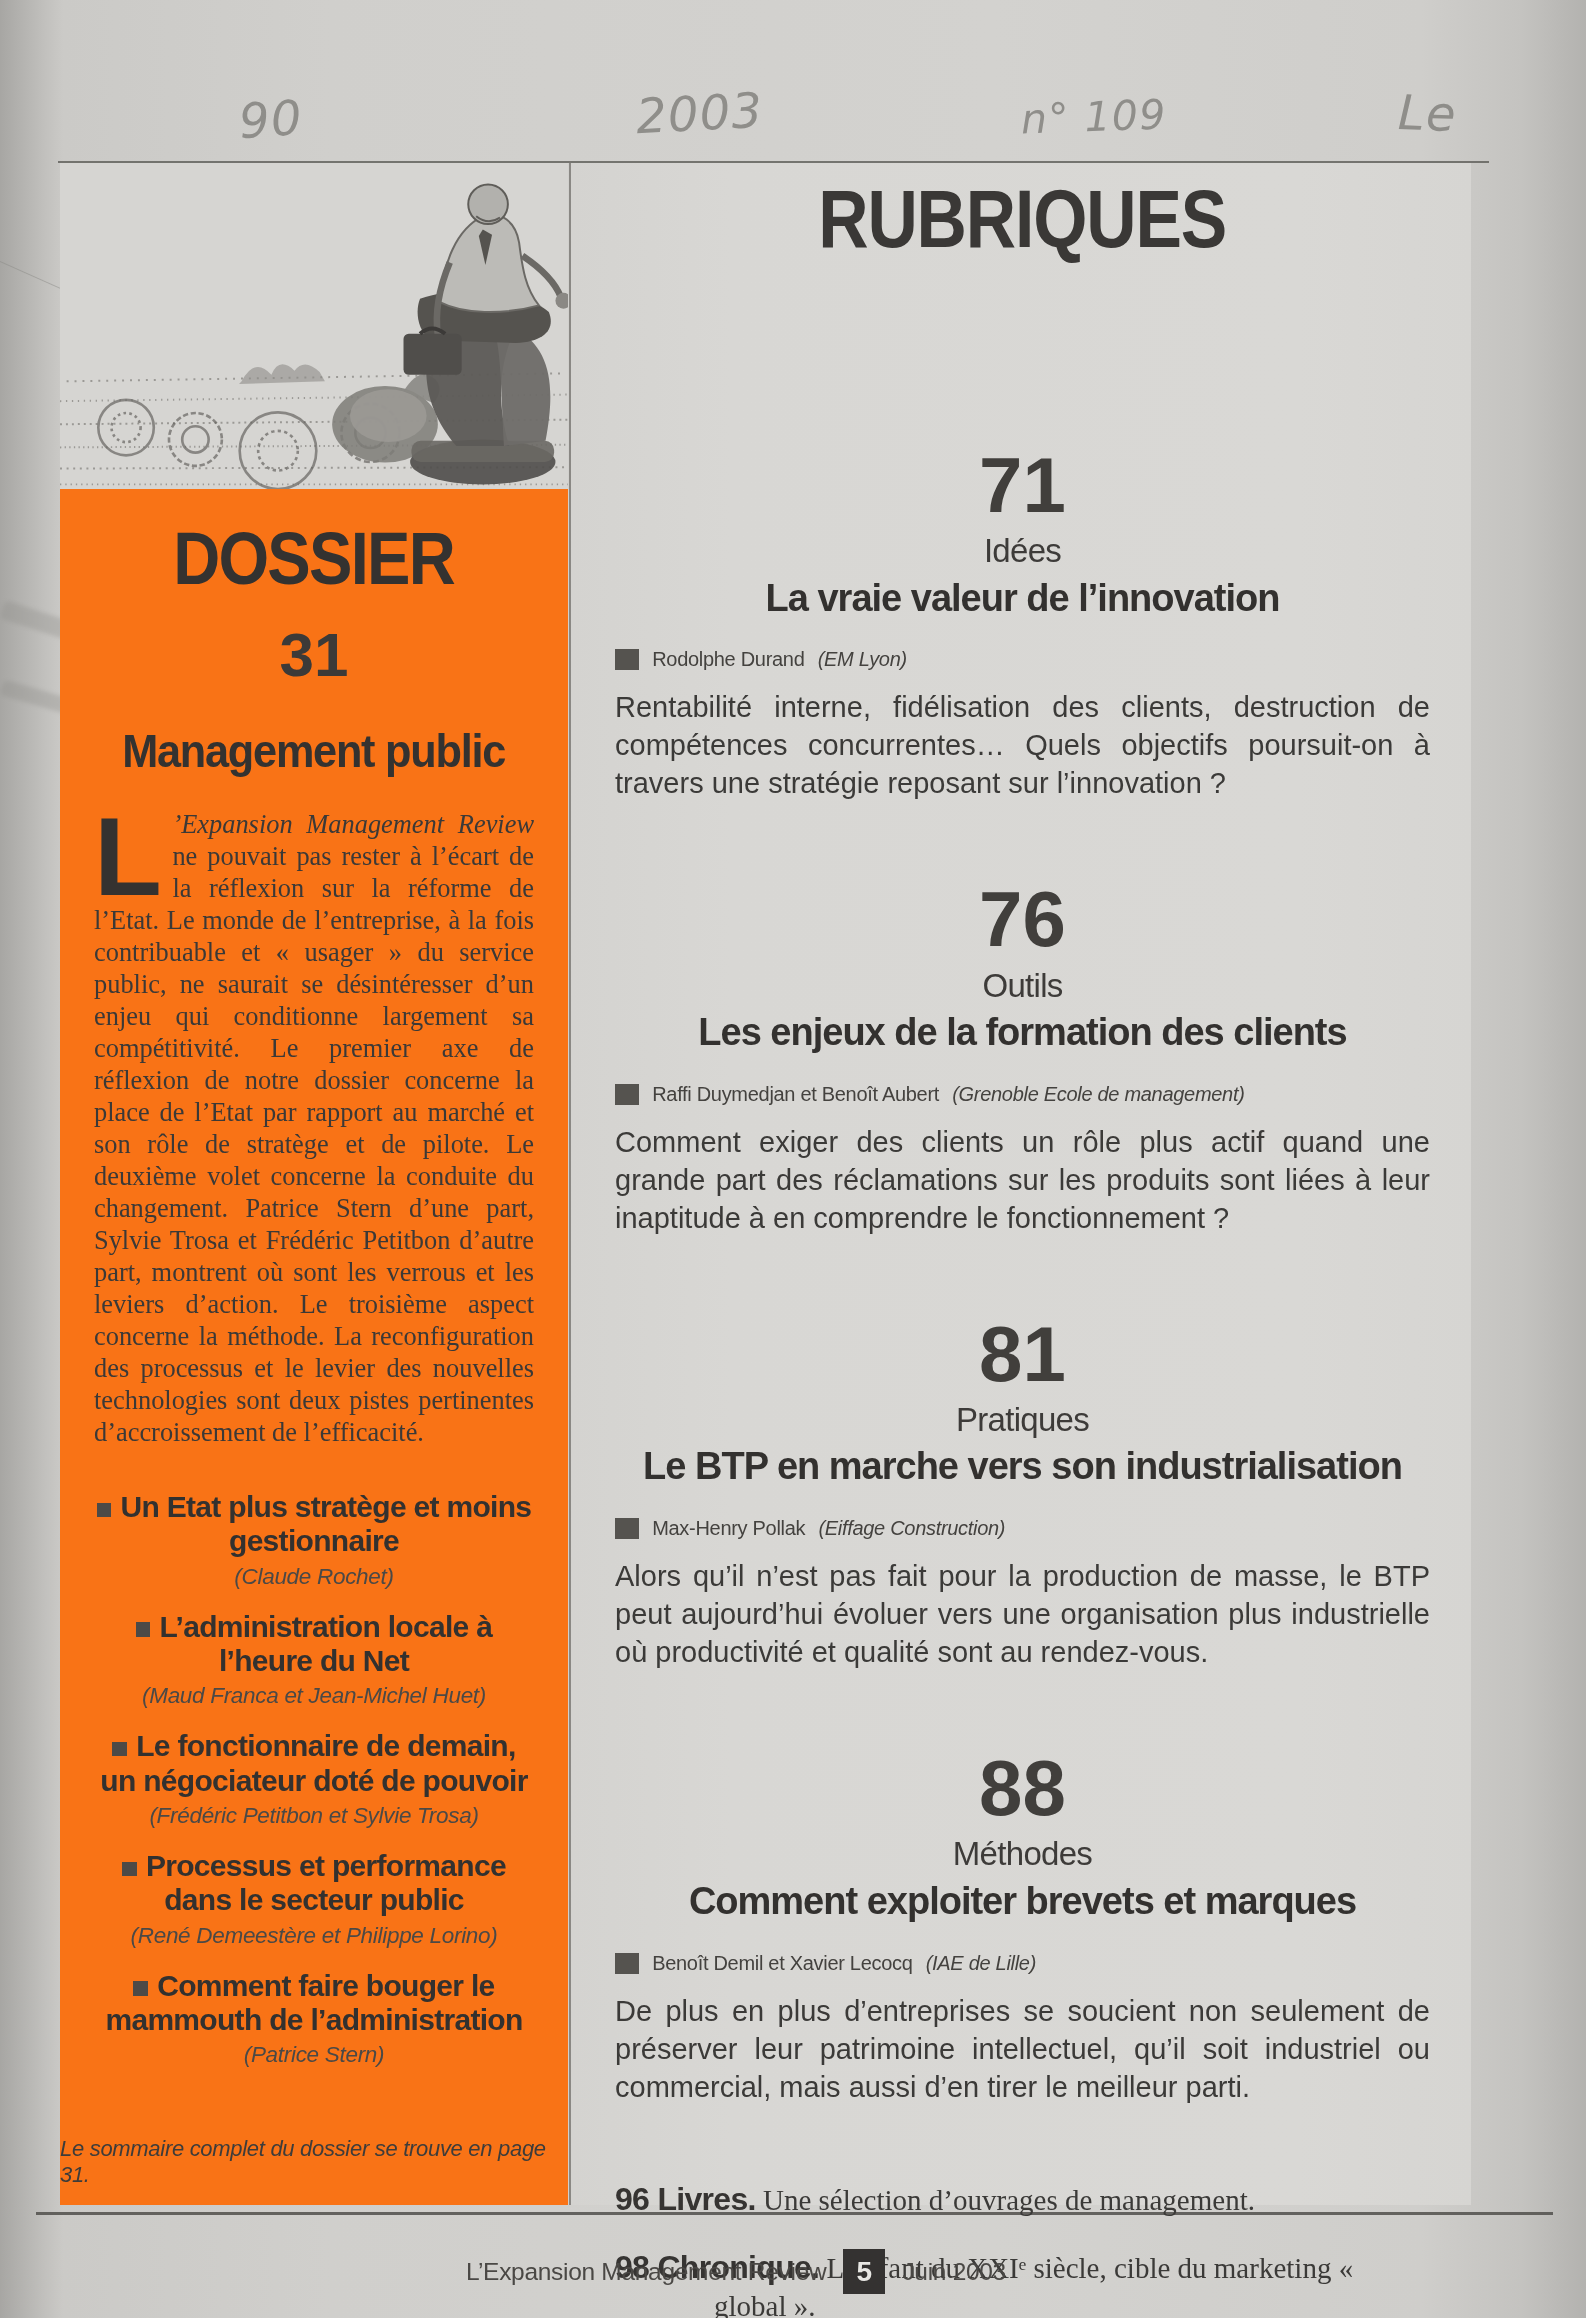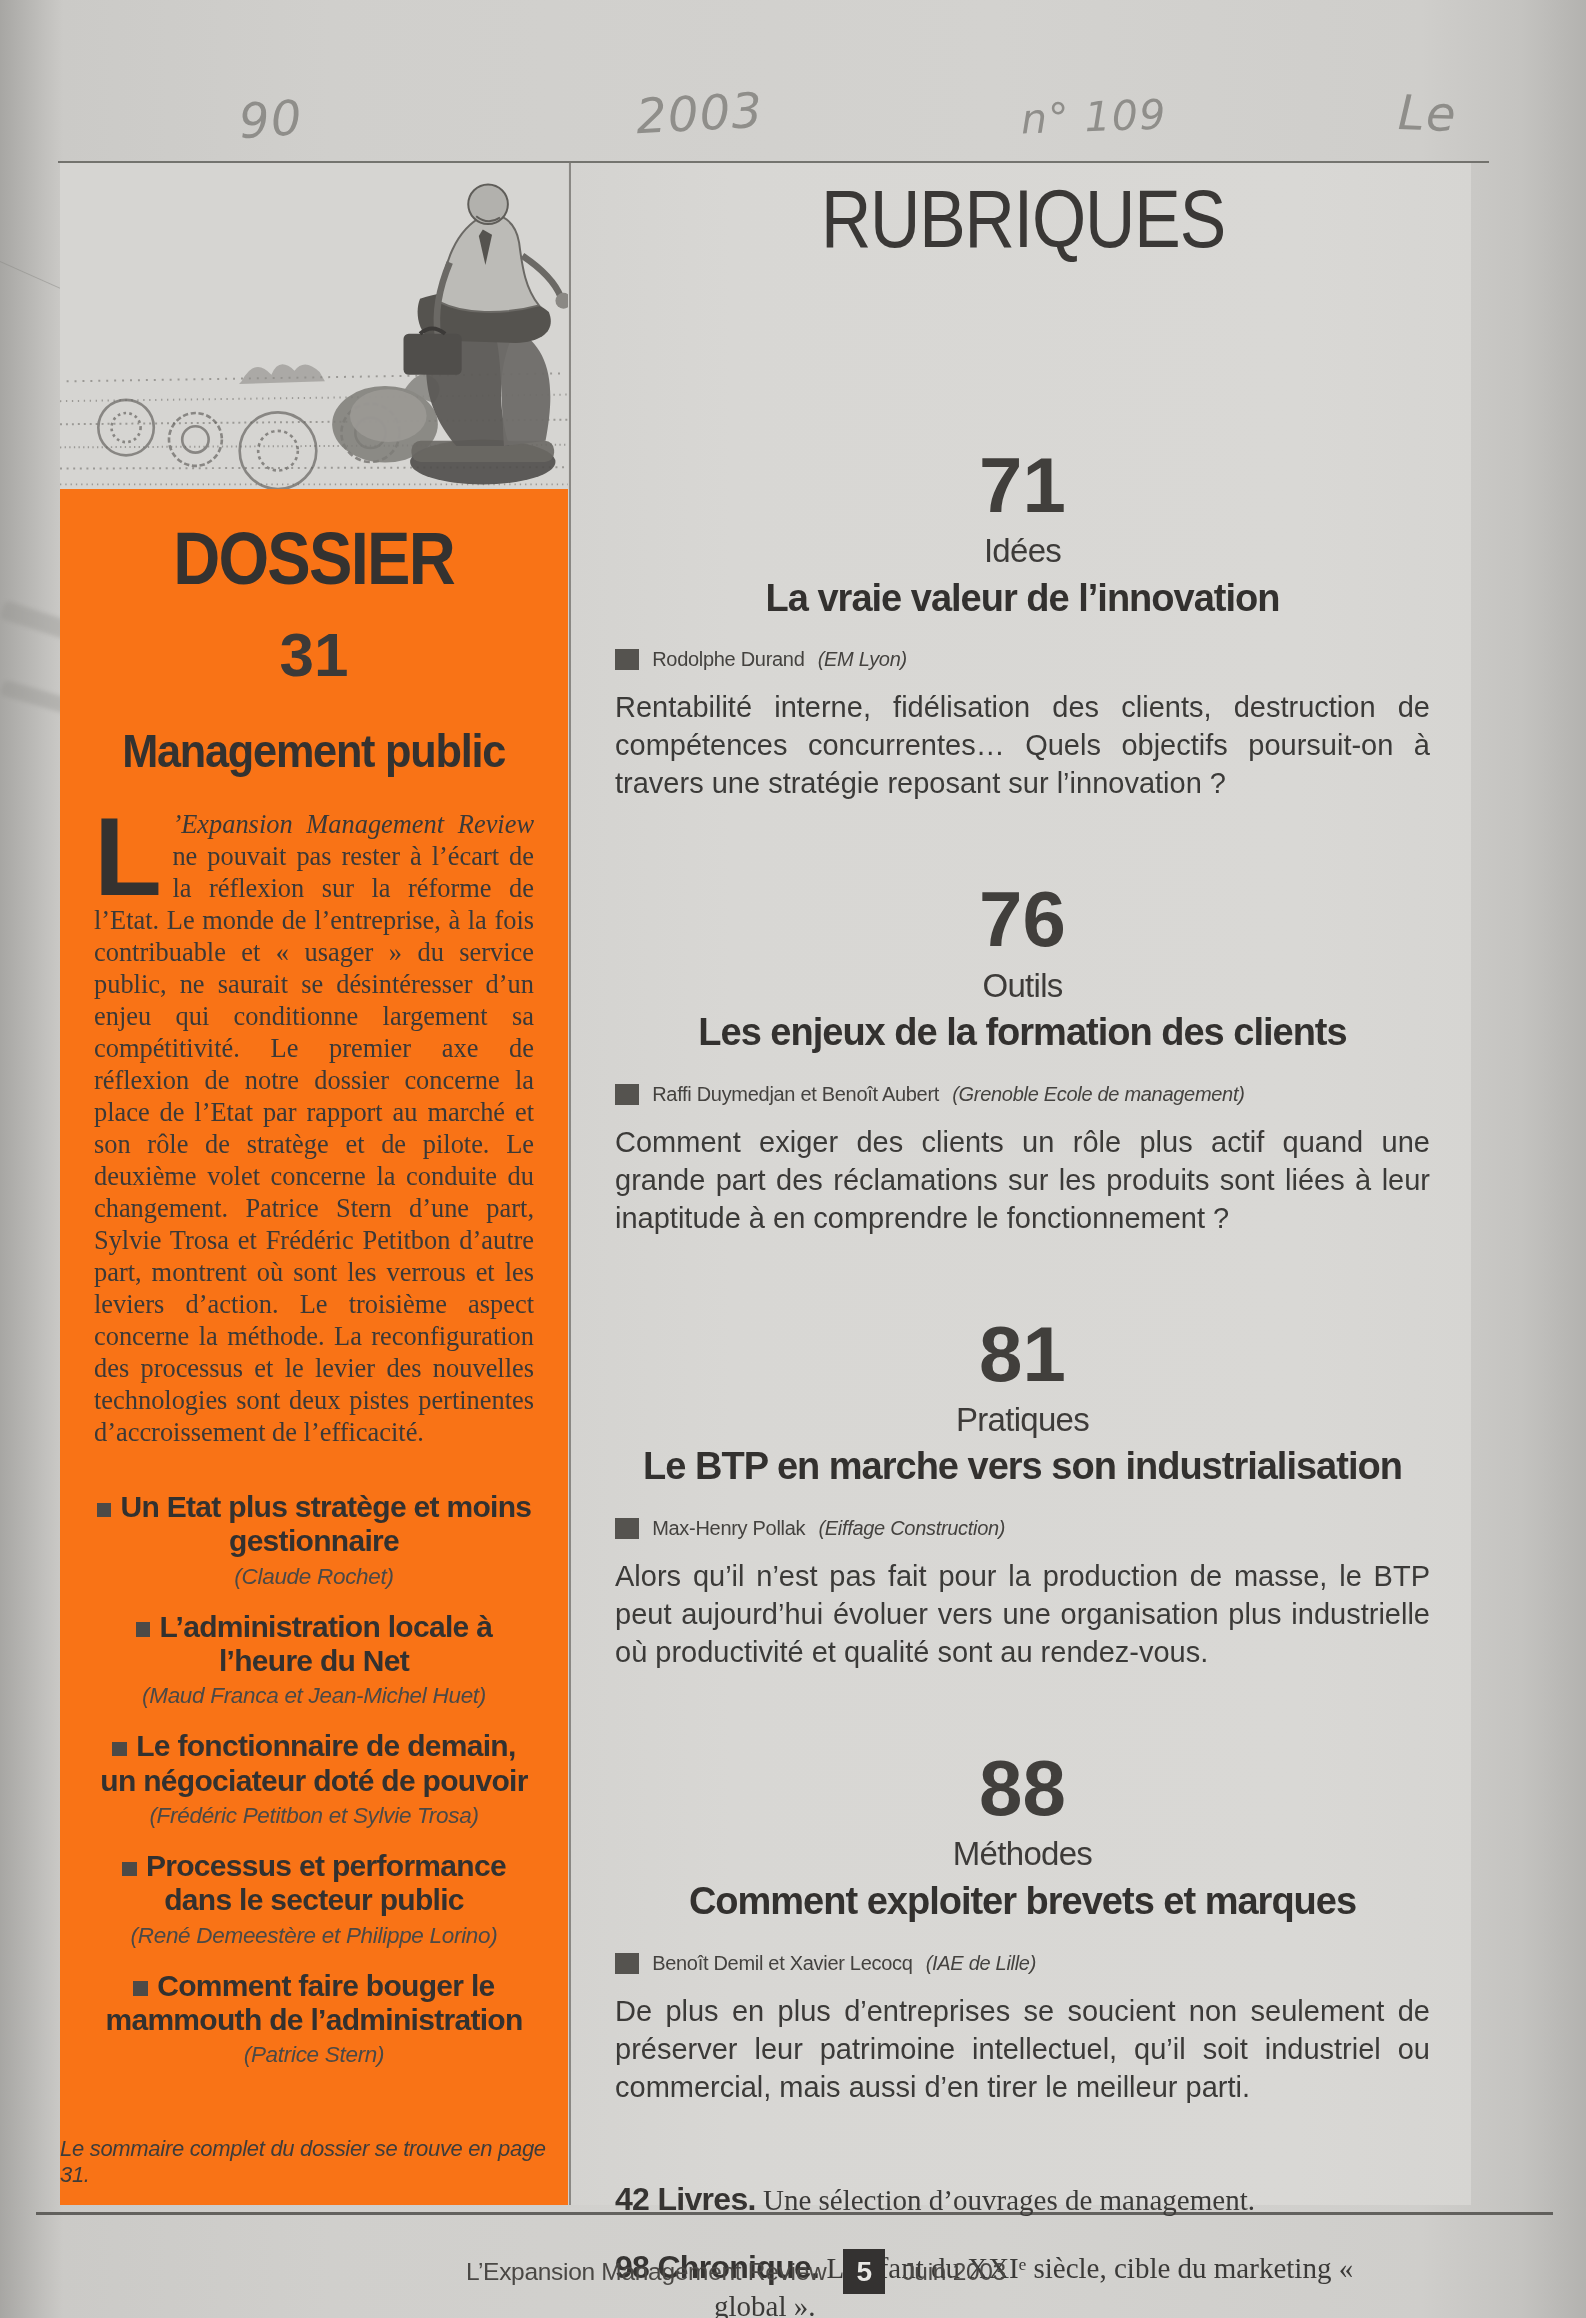--- a/index.html
+++ b/index.html
@@ -59,21 +59,21 @@
   .dossier-note{
     position:absolute;left:0;bottom:17px;width:100%;text-align:left;
     font-style:italic;font-weight:400;font-size:22px;color:#3e3c3a;letter-spacing:-0.3px;
   }
   
   .rub-panel{
     position:absolute;left:571px;top:163px;width:900px;height:2042px;
     background:linear-gradient(90deg,#d4d3d0 0,#d8d7d4 159px,#d9d8d5 727px,#d6d5d2 900px);
     box-sizing:border-box;padding:16px 41px 0 44px;
   }
-  .rub-title{text-align:center;font-weight:400;font-size:81px;line-height:1;color:#3a3836;letter-spacing:-1.3px;}
+  .rub-title{text-align:center;font-weight:700;font-size:81px;line-height:1;color:#3a3836;letter-spacing:-1.3px;}
   .rub-title .squeeze{display:inline-block;transform:scaleX(.86);transform-origin:center;}
   .entry{margin-top:78px;}
   .entry.first{margin-top:186px;}
   .e-num{text-align:center;font-weight:700;font-size:78px;line-height:1;color:#413f3c;}
   .e-cat{text-align:center;font-size:33px;line-height:1.1;color:#3d3b39;margin-top:9.3px;letter-spacing:-0.7px;}
   .e-title{text-align:center;font-weight:700;font-size:38px;line-height:1.1;color:#33312f;margin-top:8px;letter-spacing:-1px;}
   .e-author{display:flex;align-items:center;gap:13.2px;margin-top:29px;font-size:20px;color:#44423f;letter-spacing:-0.3px;}
   .e-affil{font-style:italic;}
   .e-summary{
     font-family:Liberation Sans, sans-serif;font-size:29px;line-height:38px;text-align:justify;
@@ -248,21 +248,21 @@
     <div class="e-cat">Méthodes</div>
     <div class="e-title">Comment exploiter brevets et marques</div>
     <div class="e-author">
       <span class="sq-big"></span>
       <span>Benoît Demil et Xavier Lecocq</span>
       <span class="e-affil">(IAE de Lille)</span>
     </div>
     <p class="e-summary">De plus en plus d’entreprises se soucient non seulement de préserver leur patrimoine intellectuel, qu’il soit industriel ou commercial, mais aussi d’en tirer le meilleur parti.</p>
   </div>
 
-  <p class="extra"><b><span>42</span> <span>Livres.</span></b> <span>Une sélection d’ouvrages de management.</span></p>
+  <p class="extra"><b><span>96</span> <span>Livres.</span></b> <span>Une sélection d’ouvrages de management.</span></p>
   <p class="extra"><b><span>98</span> <span>Chronique.</span></b> <span>L’enfant du XXIᵉ siècle, cible du marketing « global ».</span></p>
 </div>
 
 <div class="footer">
   <span class="f-journal">L’Expansion Management Review</span>
   <span class="f-pagebox">5</span>
   <span class="f-date">Juin 2003</span>
 </div>
 
 

